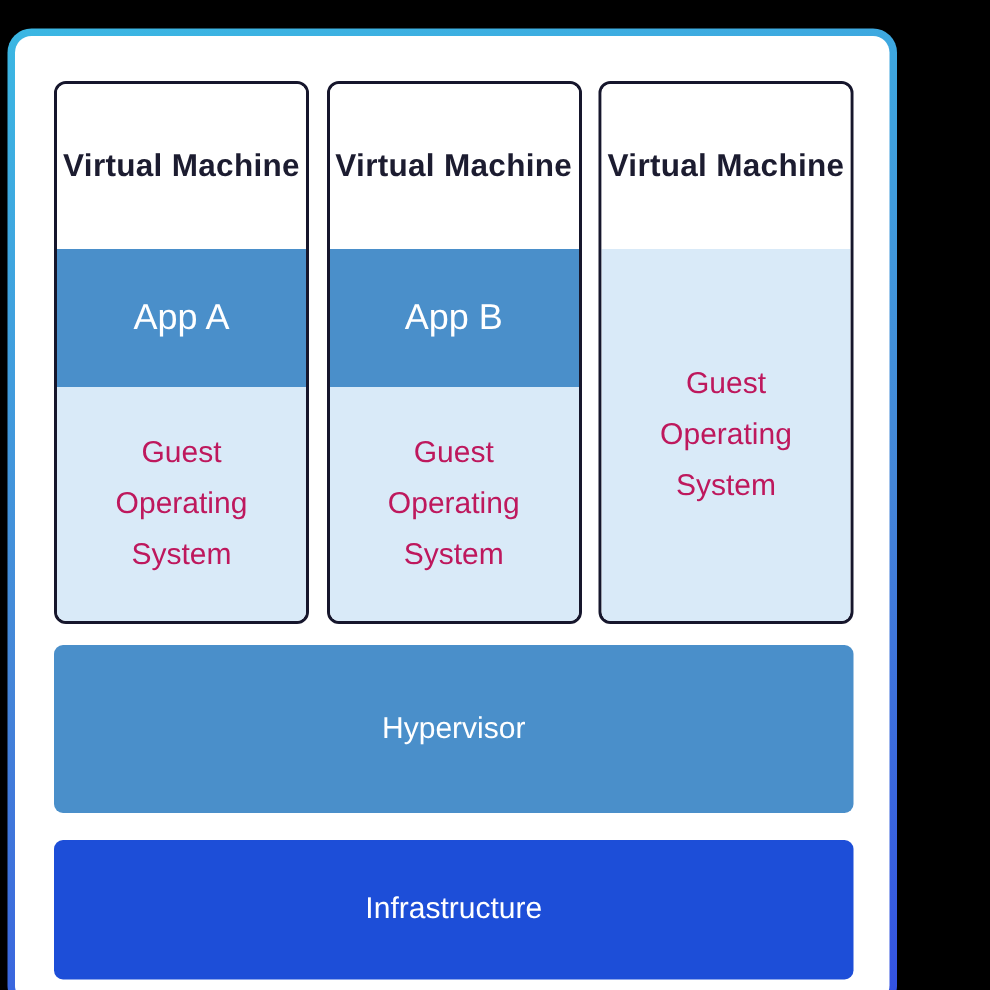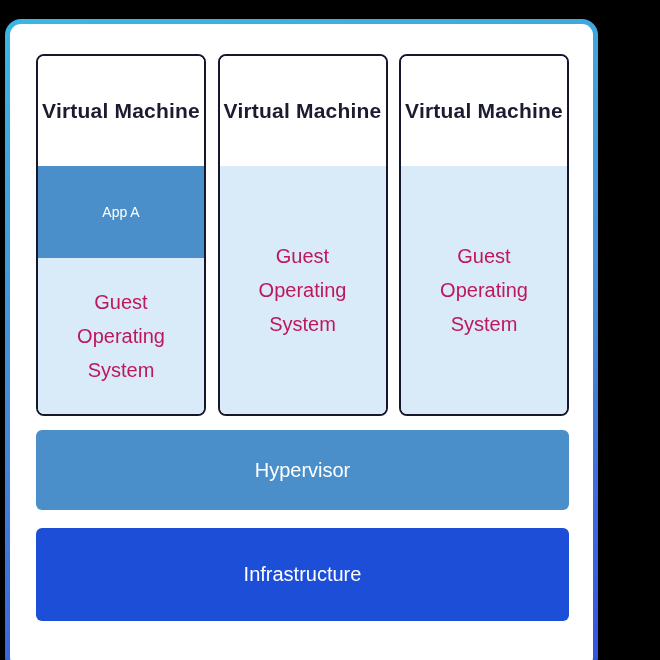--- a/index.html
+++ b/index.html
@@ -61,21 +61,21 @@
     color: #1c1c30;
     background: #ffffff;
   }
   .vm-app {
     height: 92px;
     display: flex;
     align-items: center;
     justify-content: center;
     background: #4a8fca;
     color: #ffffff;
-    font-size: 14px;
+    font-size: 24px;
   }
   .vm-guest {
     flex: 1;
     display: flex;
     align-items: center;
     justify-content: center;
     text-align: center;
     background: #d9eaf8;
     color: #be185d;
     font-size: 20px;
@@ -84,21 +84,21 @@
   .vm-guest span { display: block; }
   .bar {
     display: flex;
     align-items: center;
     justify-content: center;
     border-radius: 6px;
     color: #ffffff;
     font-size: 20px;
   }
   .bar.hypervisor {
-    height: 80px;
+    height: 112px;
     background: #4a8fca;
     margin-bottom: 18px;
   }
   .bar.infrastructure {
     height: 93px;
     background: #1d4ed8;
     margin-top: 13px;
   }
 </style>
 </head>
@@ -117,20 +117,21 @@
             <div>
               <span>Guest</span>
               <span>Operating</span>
               <span>System</span>
             </div>
           </div>
         </div>
 
         <div class="vm-box">
           <div class="vm-title">Virtual Machine</div>
+          <div class="vm-app">App B</div>
           <div class="vm-guest">
             <div>
               <span>Guest</span>
               <span>Operating</span>
               <span>System</span>
             </div>
           </div>
         </div>
 
         <div class="vm-box">

